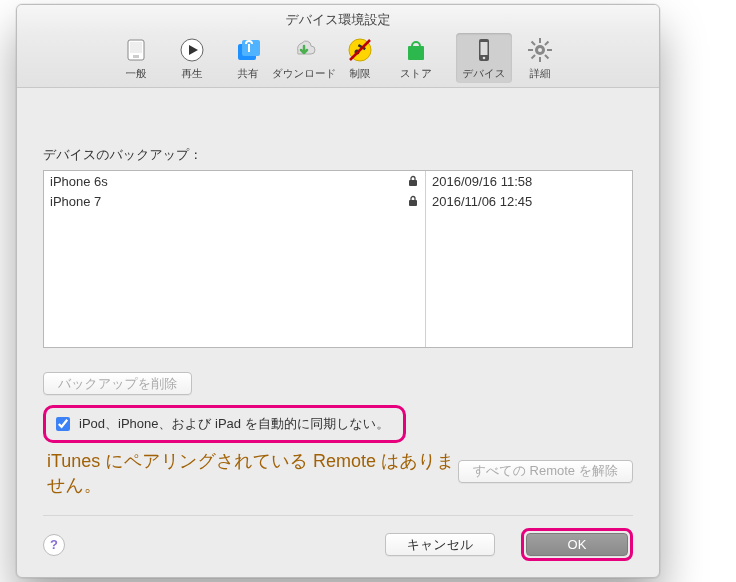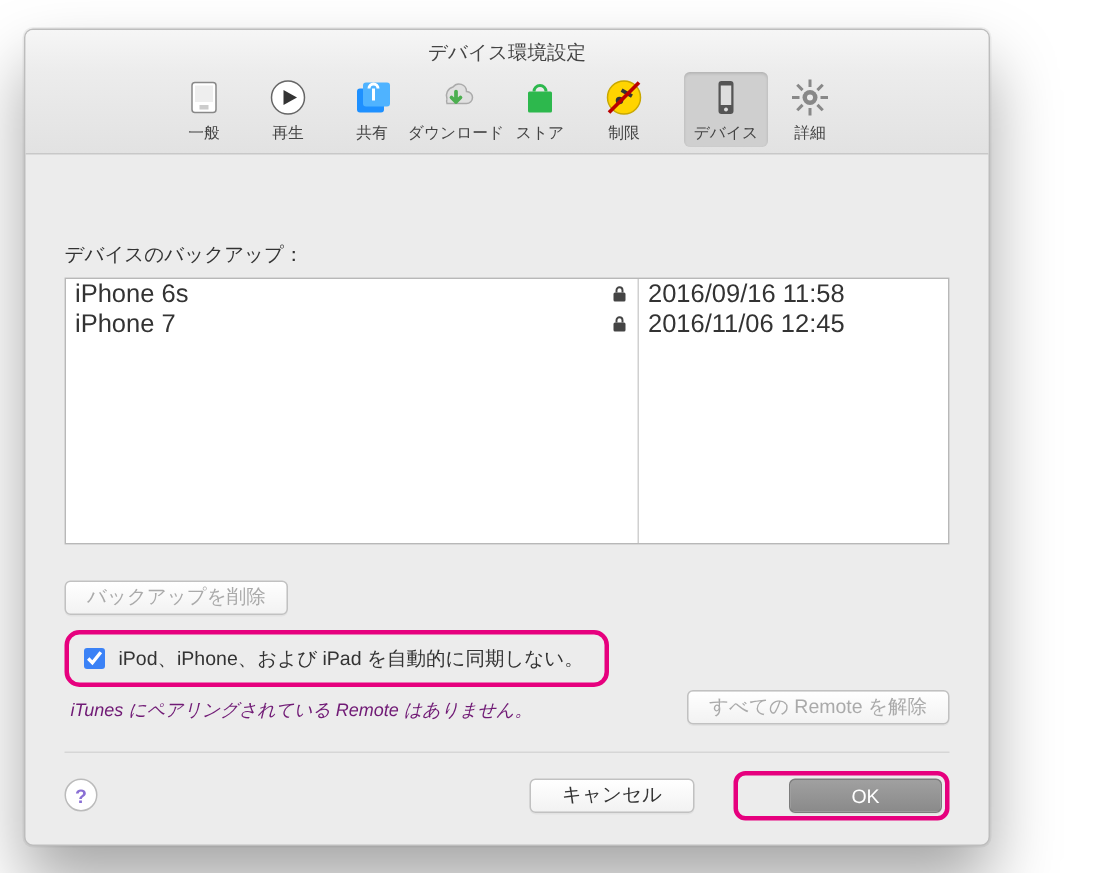--- a/index.html
+++ b/index.html
@@ -85,21 +85,21 @@
     display: flex;
     box-sizing: border-box;
   }
   .col1 { flex: 1; border-right: 1px solid #d0d0d0; }
   .col2 { width: 206px; }
   .row {
     display: flex;
     align-items: center;
     height: 20px;
     padding: 0 6px;
-    font-size: 17px;
+    font-size: 13px;
   }
   .grow { flex: 1; }
   .lockicon { width: 12px; height: 12px; }
   .btnrow {
     display: flex;
     margin-top: 24px;
   }
   .macbtn {
     min-width: 80px;
     height: 21px;
@@ -133,25 +133,24 @@
     accent-color: #3b82f6;
   }
   .highlight {
     border: 3px solid #e6007e;
     border-radius: 10px;
     display: inline-flex;
     align-items: center;
     padding: 2px 8px 2px 0;
   }
   .remote-text {
-    font-size: 12px;
-    color: #701a75;
+    font-size: 18px;
+    color: #a16207;
     margin-top: 4px;
     margin-left: 4px;
-    font-style: italic;
   }
   .bottom {
     margin-top: 18px;
     border-top: 1px solid #d6d6d6;
     padding-top: 12px;
     display: flex;
     align-items: center;
   }
   .helpbtn {
     width: 20px;
@@ -221,37 +220,37 @@
               <path d="M8 15 a6 6 0 0 1 4 -8 a5 5 0 0 1 9 3 a4 4 0 0 1 0 8 h-13 a4 4 0 0 1 0 -3" fill="#e0e0e0" stroke="#aaa"></path>
               <path d="M14 10 v7 M11 14 l3 3 l3 -3" stroke="#4caf50" stroke-width="2.5" fill="none" stroke-linecap="round" stroke-linejoin="round"></path>
             </svg>
         </div>
         <span class="lbl">ダウンロード</span>
       </div>
 
       <div class="tbitem">
         <div class="tbicon">
           <svg width="28" height="28">
-              <rect x="6" y="10" width="16" height="14" rx="1" fill="#2db84d"></rect>
-              <path d="M10 10 a4 4 0 0 1 8 0" stroke="#2db84d" stroke-width="2" fill="none"></path>
-            </svg>
-        </div>
-        <span class="lbl">ストア</span>
-      </div>
-
-      <div class="tbitem">
-        <div class="tbicon">
-          <svg width="28" height="28">
               <circle cx="14" cy="14" r="11" fill="#ffd400" stroke="#c9a800"></circle>
               <circle cx="11" cy="16" r="2.5" fill="#333"></circle>
               <rect x="13" y="8" width="8" height="2.5" transform="rotate(30 13 8)" fill="#333"></rect>
               <line x1="4" y1="24" x2="24" y2="4" stroke="#b00" stroke-width="2.5"></line>
             </svg>
         </div>
         <span class="lbl">制限</span>
+      </div>
+
+      <div class="tbitem">
+        <div class="tbicon">
+          <svg width="28" height="28">
+              <rect x="6" y="10" width="16" height="14" rx="1" fill="#2db84d"></rect>
+              <path d="M10 10 a4 4 0 0 1 8 0" stroke="#2db84d" stroke-width="2" fill="none"></path>
+            </svg>
+        </div>
+        <span class="lbl">ストア</span>
       </div>
 
       <div class="tbitem active">
         <div class="tbicon">
           <svg width="28" height="28">
               <rect x="9" y="3" width="10" height="22" rx="2" fill="#555"></rect>
               <rect x="10.5" y="6" width="7" height="13" fill="#ddd"></rect>
               <circle cx="14" cy="22" r="1.3" fill="#ddd"></circle>
             </svg>
         </div>
@@ -321,19 +320,19 @@
       <div style="display:flex; align-items:center; margin-top:2px;">
         <div class="remote-text" style="flex:1;">iTunes にペアリングされている Remote はありません。</div>
         <div class="macbtn disabled">すべての Remote を解除</div>
       </div>
 
       <div class="bottom">
         <div class="helpbtn">?</div>
         <div style="flex:1;"></div>
         <div class="macbtn" style="margin-right:26px;">キャンセル</div>
         <div class="ok-highlight">
-          <div class="macbtn default" style="min-width:72px;margin-left:32px;">OK</div>
+          <div class="macbtn default" style="min-width:72px;">OK</div>
         </div>
       </div>
     </div>
 
   </div>
 </div>
 
 </body></html>

